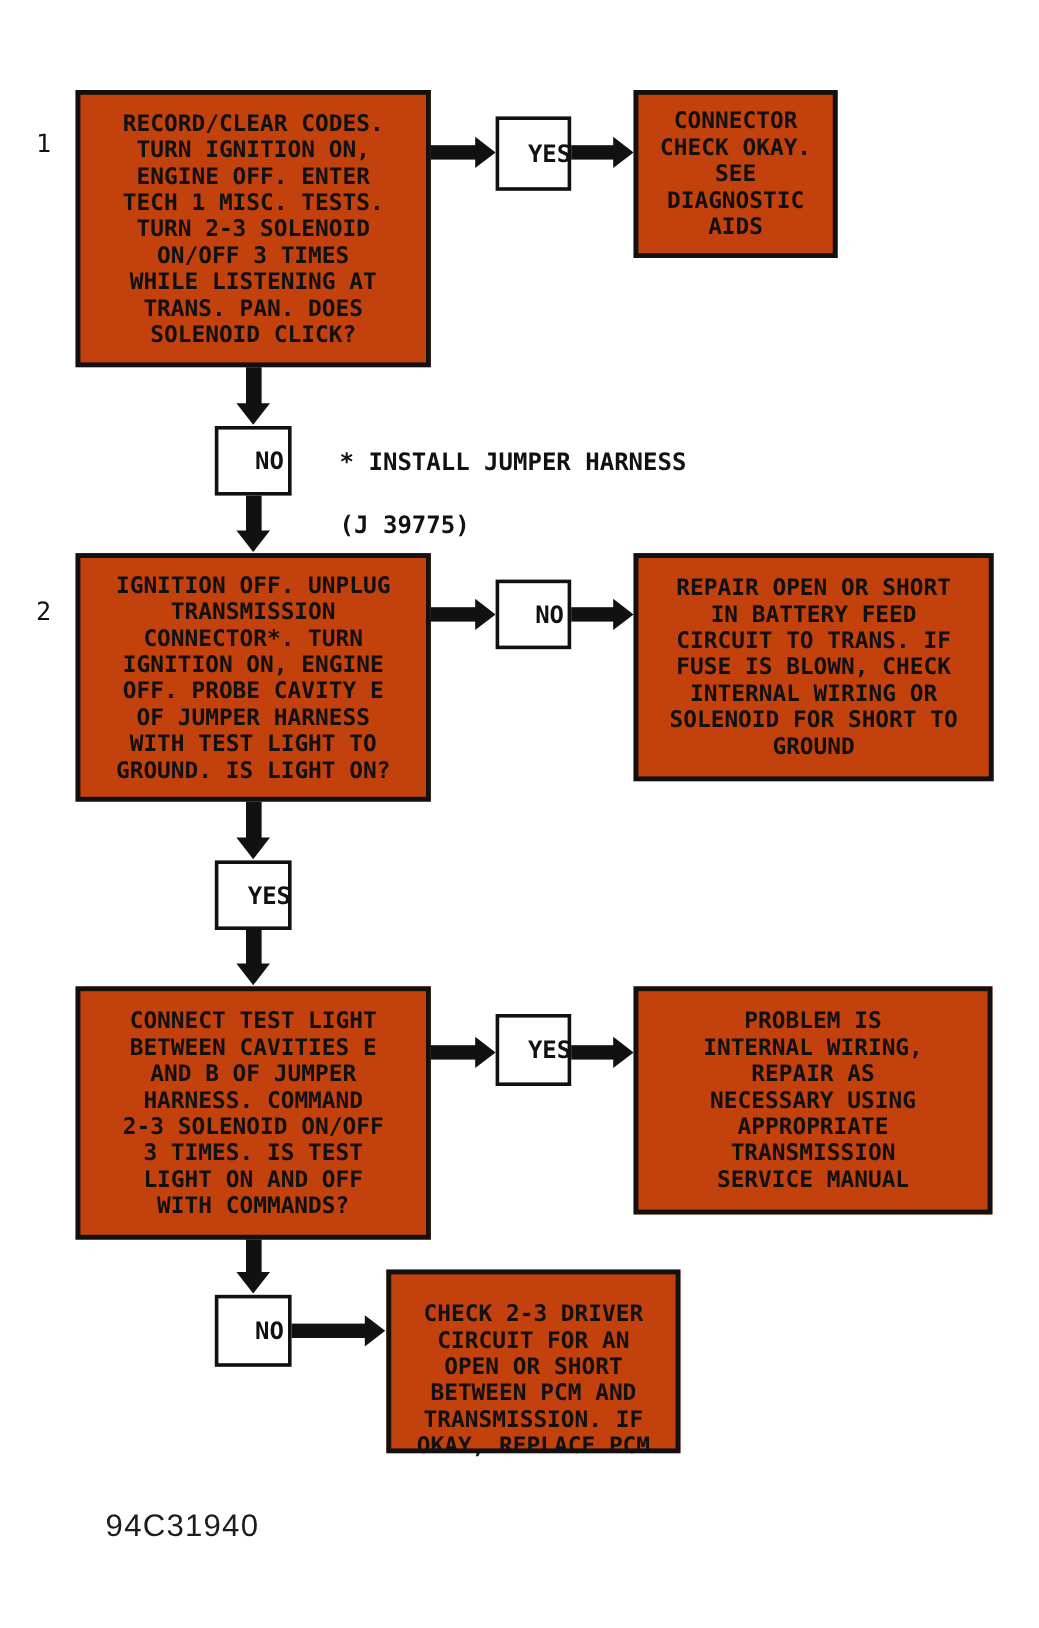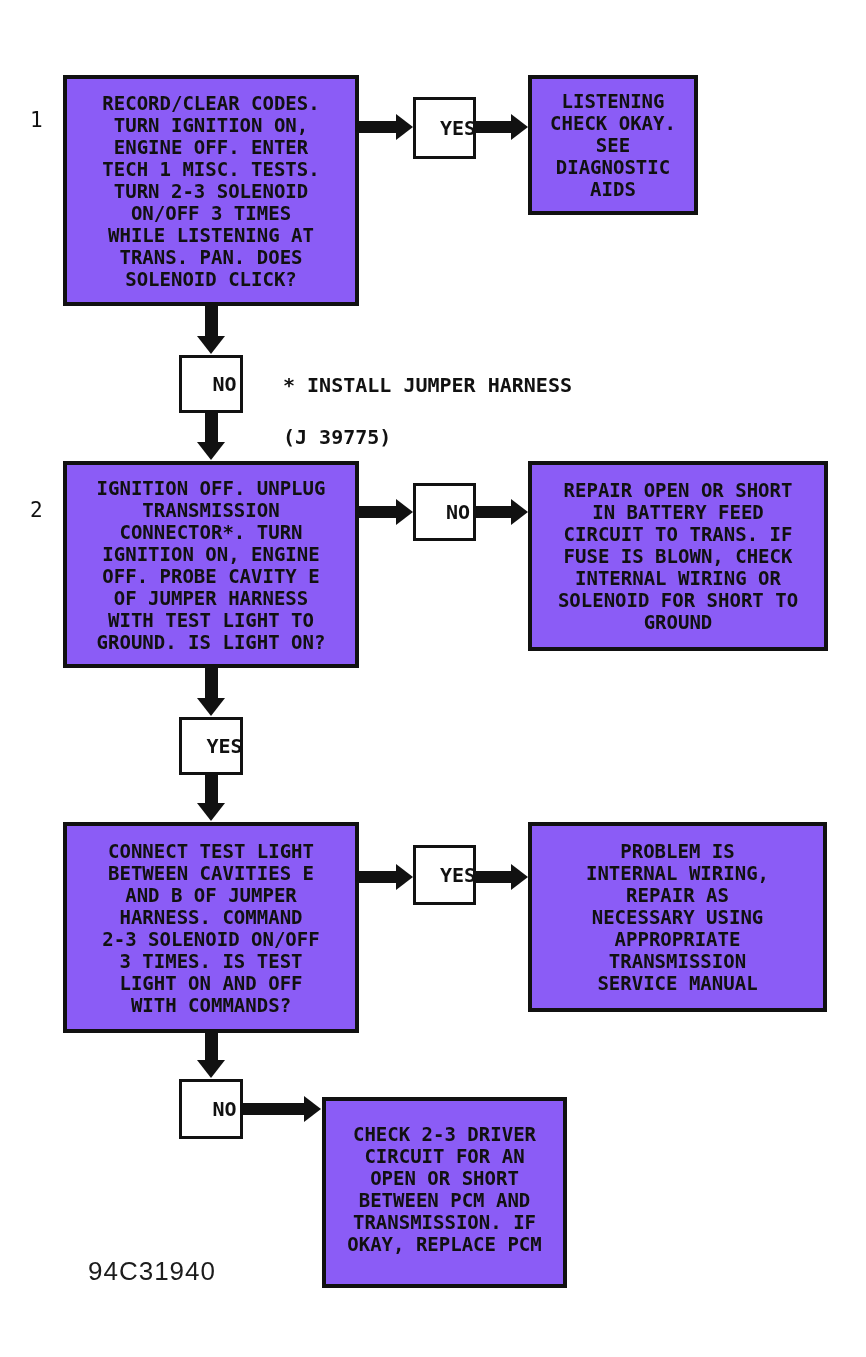--- a/index.html
+++ b/index.html
@@ -8,21 +8,21 @@
     width: 866px;
     height: 1357px;
     background: #ffffff;
     font-family: "DejaVu Sans Mono", monospace;
     color: #111111;
     overflow: hidden;
   }
   .fbox {
     position: absolute;
     border: 4px solid #111111;
-    background: #8b5cf6;
+    background: #c2410c;
     box-sizing: border-box;
     display: flex;
     align-items: center;
     justify-content: center;
     text-align: center;
     font-weight: bold;
     font-size: 19px;
     line-height: 22px;
     white-space: pre-line;
     letter-spacing: 0px;
@@ -107,21 +107,21 @@
 WHILE LISTENING AT
 TRANS. PAN. DOES
 SOLENOID CLICK?</div>
 
   <div class="arrow-h" style="left:359px; top:121px; width:38px;"></div>
 
   <div class="cbox" style="left:413px; top:97px; width:63px; height:62px;">YES</div>
 
   <div class="arrow-h" style="left:476px; top:121px; width:36px;"></div>
 
-  <div class="fbox" style="left:528px; top:75px; width:170px; height:140px;">LISTENING
+  <div class="fbox" style="left:528px; top:75px; width:170px; height:140px;">CONNECTOR
 CHECK OKAY.
 SEE
 DIAGNOSTIC
 AIDS</div>
 
   <div class="arrow-v" style="left:205px; top:306px; height:31px;"></div>
 
   <div class="cbox" style="left:179px; top:355px; width:64px; height:58px;">NO</div>
 
   <div class="note" style="left:283px; top:346px;">
@@ -182,21 +182,21 @@
 APPROPRIATE
 TRANSMISSION
 SERVICE MANUAL</div>
 
   <div class="arrow-v" style="left:205px; top:1033px; height:28px;"></div>
 
   <div class="cbox" style="left:179px; top:1079px; width:64px; height:60px;">NO</div>
 
   <div class="arrow-h" style="left:243px; top:1103px; width:62px;"></div>
 
-  <div class="fbox top-align" style="left:322px; top:1058px; width:245px; height:191px;margin-top:39px;">CHECK 2-3 DRIVER
+  <div class="fbox top-align" style="left:322px; top:1058px; width:245px; height:153px;">CHECK 2-3 DRIVER
 CIRCUIT FOR AN
 OPEN OR SHORT
 BETWEEN PCM AND
 TRANSMISSION. IF
 OKAY, REPLACE PCM</div>
 
   <div class="fig-code" style="left:72px; top:1256px;margin-left:16px;">94C31940</div>
 
 </div>
 

